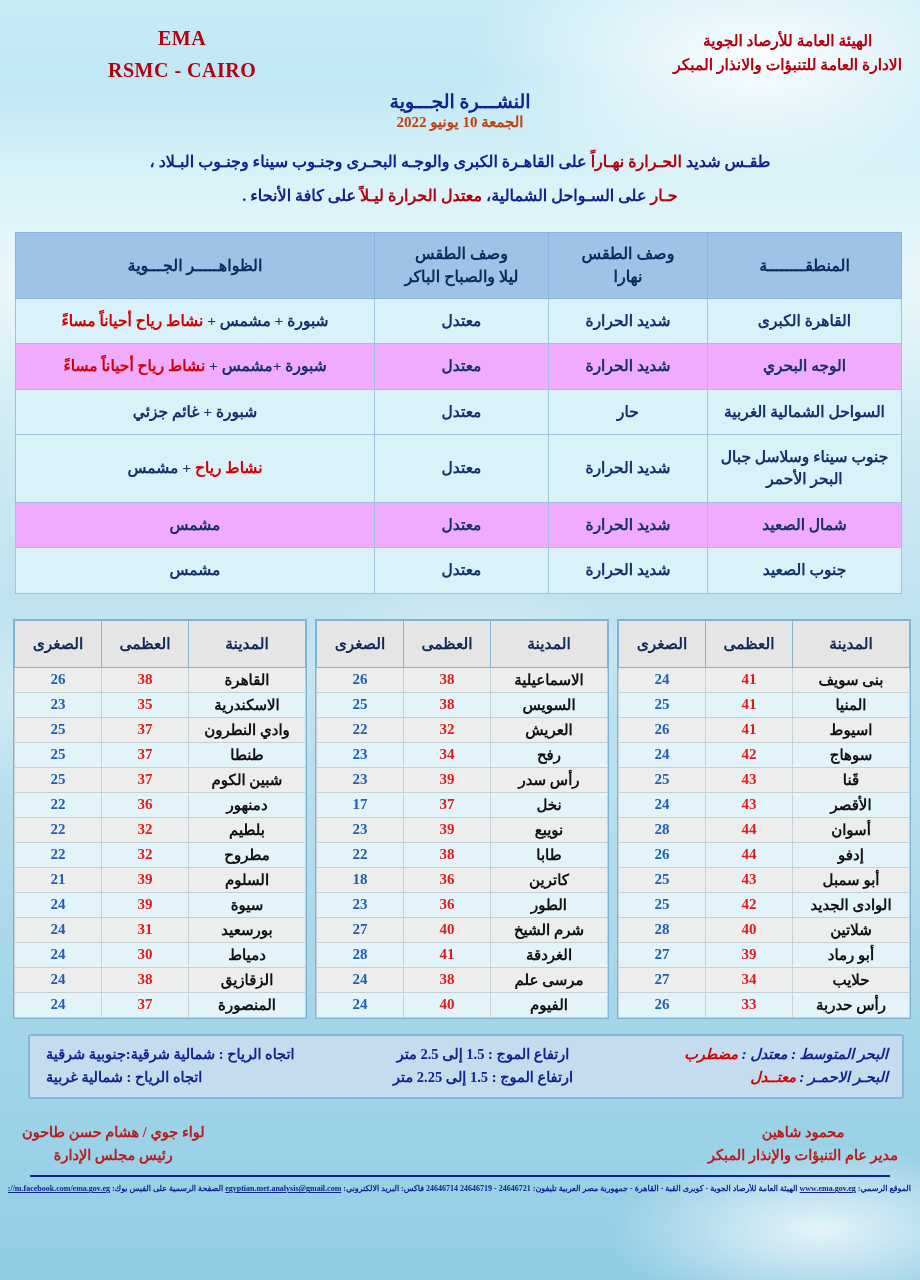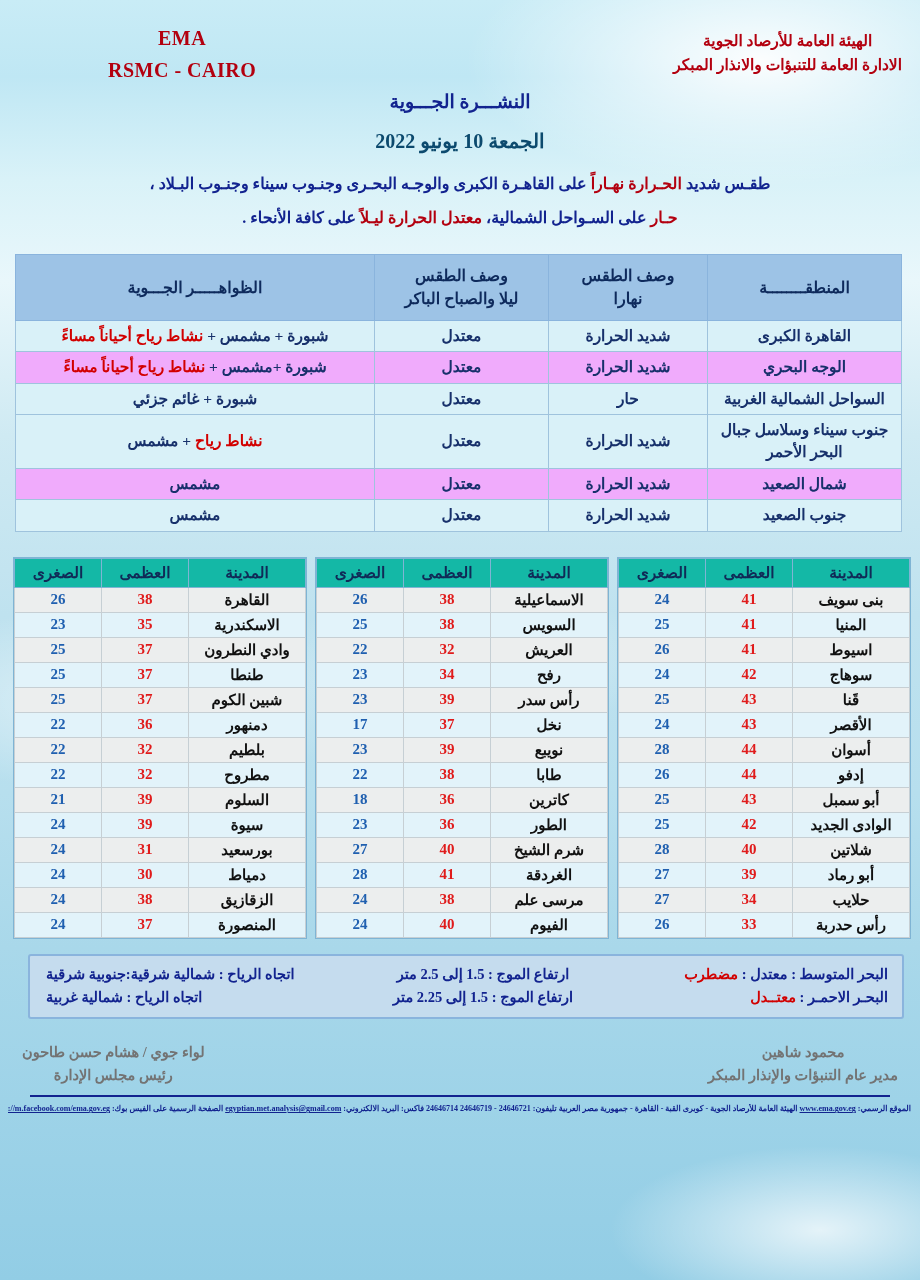--- a/index.html
+++ b/index.html
@@ -42,21 +42,21 @@
     letter-spacing:.5px;direction:ltr;
   }
 
   
   .title-blk{text-align:center;margin-top:4px;}
   .t1{
     color:#12238f;font-weight:bold;font-size:19px;letter-spacing:1px;
     font-family:"Liberation Serif","DejaVu Serif",serif;
   }
   .t2{
-    color:#0c4a6e;font-weight:bold;font-size:20px;margin-top:16px;
+    color:#c2410c;font-weight:bold;font-size:15px;margin-top:0;
     font-family:"Liberation Serif","DejaVu Serif",serif;
   }
 
   
   .summary{
     margin:16px 24px 0 24px;text-align:center;
     font-family:"Liberation Serif","DejaVu Serif",serif;
     font-weight:bold;font-size:16px;line-height:1.85;
     color:#12238f;
   }
@@ -74,43 +74,43 @@
   table.main th,table.main td{
     border:1px solid #9fc3dd;
     text-align:center;vertical-align:middle;
     font-weight:bold;color:#17306b;
   }
   table.main thead th{
     background:#9dc3e6;color:#0e2a5c;
     font-size:16px;padding:9px 4px;line-height:1.45;
     border-color:#8ab4dd;
   }
-  table.main tbody td{font-size:15.5px;padding:4px 6px;line-height:1.45;}
+  table.main tbody td{font-size:15.5px;padding:11px 6px;line-height:1.45;}
   tr.band-a td{background:#d9f1f8;}
   tr.band-b td{background:#f0abfc;}
   .red{color:#d20000;}
   .c-region{width:185px;}
   .c-day{width:150px;}
   .c-night{width:165px;}
   .c-phen{width:350px;}
 
   
   .temps{
     display:flex;flex-direction:row-reverse;justify-content:space-between;
     margin:26px 14px 0 14px;gap:10px;
   }
   table.temp{
     border-collapse:collapse;width:276px;
     font-family:"Liberation Serif","DejaVu Serif",serif;
     table-layout:fixed;
     box-shadow:0 0 0 1px #7fb4d4;
   }
   table.temp th{
-    background:#14b8a6;color:#102a57;font-weight:bold;
-    font-size:15.5px;padding:5px 2px;border:1px solid #7fb4d4;
+    background:#e5e5e5;color:#102a57;font-weight:bold;
+    font-size:15.5px;padding:14px 2px;border:1px solid #7fb4d4;
   }
   table.temp td{
     border:1px solid #c6cfd4;
     font-weight:bold;font-size:15px;padding:3px 4px;
     background:#eceeee;
   }
   table.temp tr.alt td{background:#e2f3fa;}
   td.city{text-align:center;color:#111111;width:112px;font-size:14.5px;}
   td.mx{text-align:center;color:#e01b1b;width:82px;}
   td.mn{text-align:center;color:#2060b0;width:82px;}
@@ -122,34 +122,34 @@
   .sea-box{
     margin:16px 16px 0 16px;width:876px;box-sizing:border-box;
     border:2px solid #8ab4dd;border-radius:3px;
     background:#c5dcee;padding:7px 10px 8px 10px;
     font-family:"Liberation Serif","DejaVu Serif",serif;
   }
   .sea-row{
     display:flex;flex-direction:row;align-items:center;
     font-weight:bold;font-size:14.5px;color:#12238f;padding:3px 0;
   }
-  .sea-name{width:240px;text-align:right;padding-right:4px;}
+  .sea-name{width:240px;text-align:right;padding-right:4px;font-style:italic;}
   .sea-wave{width:330px;text-align:center;}
   .sea-wind{flex:1;text-align:left;padding-left:6px;}
   .sea-name .st-blue{color:#12238f;}
   .sea-name .st-red{color:#d20000;}
   .num{color:#12238f;}
 
   
   .sigs{
     display:flex;flex-direction:row;justify-content:space-between;
     margin:22px 22px 0 22px;
     font-family:"Liberation Serif","DejaVu Serif",serif;
   }
-  .sig{text-align:center;color:#737373;font-weight:bold;font-size:14.5px;line-height:1.6;}
+  .sig{text-align:center;color:#b91c1c;font-weight:bold;font-size:14.5px;line-height:1.6;}
   .sig .nm{display:block;}
   .sig .rl{display:block;}
   .sig-rule{
     margin:8px 30px 0 30px;height:2px;background:#12238f;
   }
 
   
   .foot{
     margin:7px 8px 0 8px;
     font-family:"Liberation Serif","DejaVu Serif",serif;

